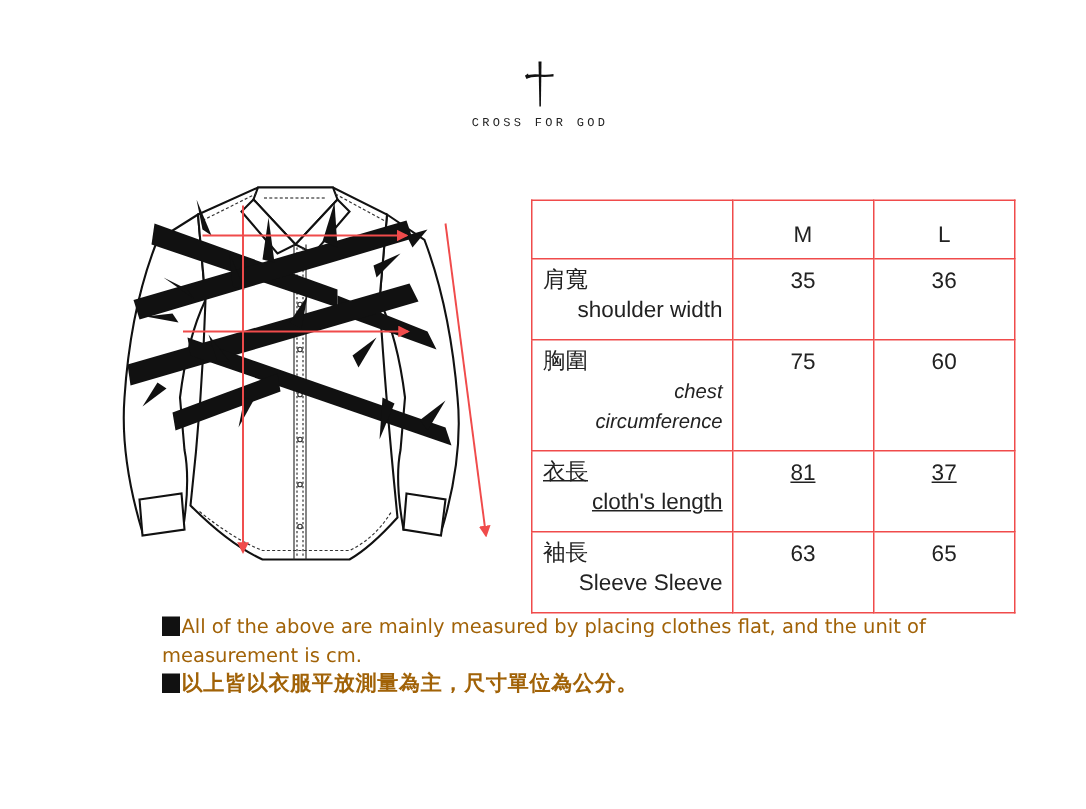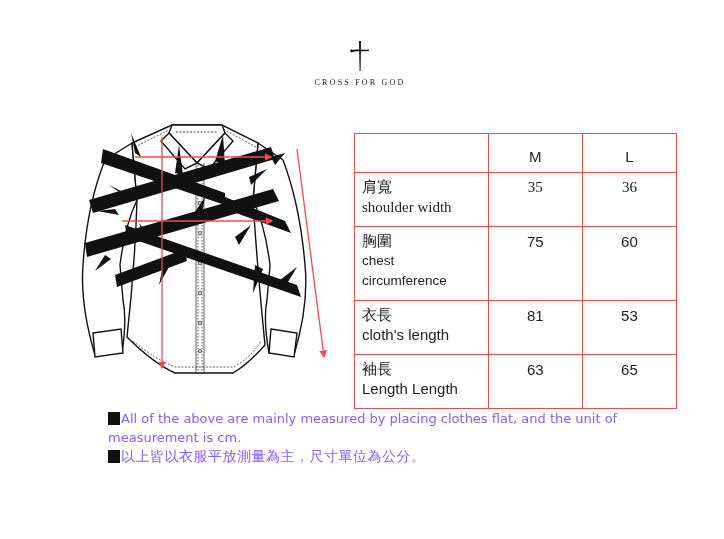--- a/index.html
+++ b/index.html
@@ -19,21 +19,21 @@
     position: absolute;
     left: 290px;
     top: 40px;
     width: 140px;
     text-align: center;
   }
   .logo svg { display: block; margin: 0 auto; }
   .logo-text {
     display: block;
     margin-top: 6px;
-    font-family: Liberation Serif, serif;
+    font-family: Liberation Mono, monospace;
     font-size: 8px;
     letter-spacing: 2.2px;
     color: #222;
   }
   .shirt {
     position: absolute;
     left: 75px;
     top: 115px;
     width: 265px;
     height: 275px;
@@ -51,52 +51,52 @@
     border: 1.5px solid #f04b4b;
     vertical-align: top;
     padding: 0;
   }
   td.label-cell {
     width: 122px;
     padding: 4px 6px 3px 7px !important;
     line-height: 20px;
   }
   td.label-cell .zh { display: block; font-size: 15px; }
-  td.label-cell .en { display: block; font-size: 15px; }
-  td.label-cell .en.small { font-size: 13.5px; line-height: 20px; }
+  td.label-cell .en { display: block; font-size: 15px; text-align: right; }
+  td.label-cell .en.small { font-size: 13.5px; line-height: 20px; font-style: italic; }
   td.val-cell {
     width: 98px;
     text-align: center;
     padding-top: 6px !important;
   }
   tr.head-row td { height: 31px; text-align: center; vertical-align: middle; }
-  tr.r1 td { height: 46px; font-family: Liberation Serif, serif; }
+  tr.r1 td { height: 46px; }
   tr.r2 td { height: 66px; }
-  tr.r3 td { height: 46px; }
+  tr.r3 td { height: 46px; text-decoration: underline; }
   tr.r4 td { height: 46px; }
   .notes {
     position: absolute;
     left: 108px;
     top: 409px;
     width: 540px;
     font-family: "DejaVu Sans", sans-serif;
     font-size: 13px;
     line-height: 19px;
-    color: #8b5cf6;
+    color: #a16207;
   }
   .notes .line { display: block; }
   .sq {
     display: inline-block;
     width: 12px;
     height: 13px;
     background: #111;
     vertical-align: -2px;
     margin-right: 1px;
   }
-  .notes .zh-line { font-size: 14px; letter-spacing: 0.5px; }
+  .notes .zh-line { font-size: 14px; letter-spacing: 0.5px; font-weight: bold; }
 </style>
 </head>
 <body>
 
 <div class="logo">
   <svg width="30" height="32" viewBox="0 0 30 32">
     <path d="M14 1 L16 1 L15.6 31 L14.6 31 Z" fill="#111"></path>
     <path d="M5 10.5 Q9 9 15 9.6 Q20 10 24 9.4 L24 11 Q19 11.4 15 11.2 Q9 11 6 12.6 Z" fill="#111"></path>
     <path d="M5 10.5 L7 9 L8 12 Z" fill="#111"></path>
   </svg>
@@ -203,26 +203,26 @@
     </td>
     <td class="val-cell">75</td>
     <td class="val-cell">60</td>
   </tr>
   <tr class="r3">
     <td class="label-cell">
       <span class="zh">衣長</span>
       <span class="en">cloth's length</span>
     </td>
     <td class="val-cell">81</td>
-    <td class="val-cell">53</td>
+    <td class="val-cell">37</td>
   </tr>
   <tr class="r4">
     <td class="label-cell">
       <span class="zh">袖長</span>
-      <span class="en">Length Length</span>
+      <span class="en">Sleeve Sleeve</span>
     </td>
     <td class="val-cell">63</td>
     <td class="val-cell">65</td>
   </tr>
 </tbody>
   </table>
 
 <div class="notes">
   <span class="line"><span class="sq"></span><span>All of the above are mainly measured by placing clothes flat, and the unit of</span></span>
   <span class="line">measurement is cm.</span>

